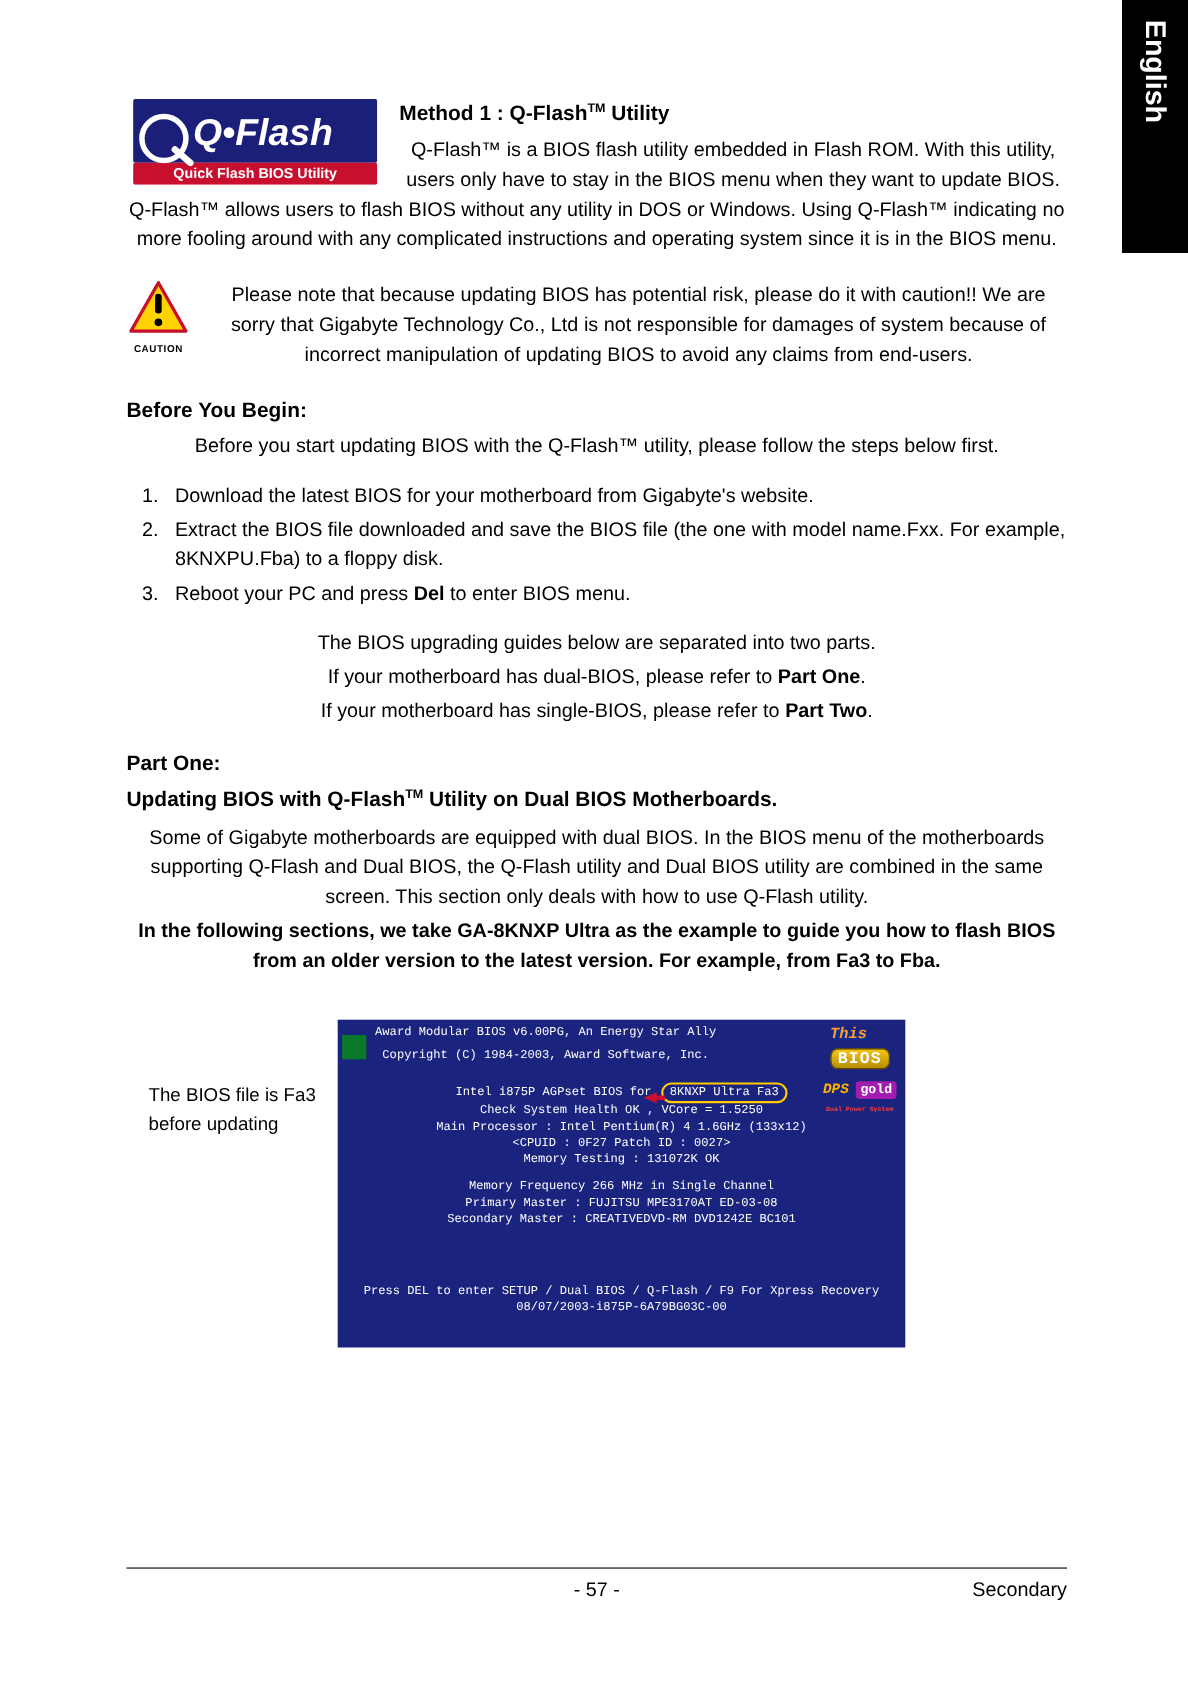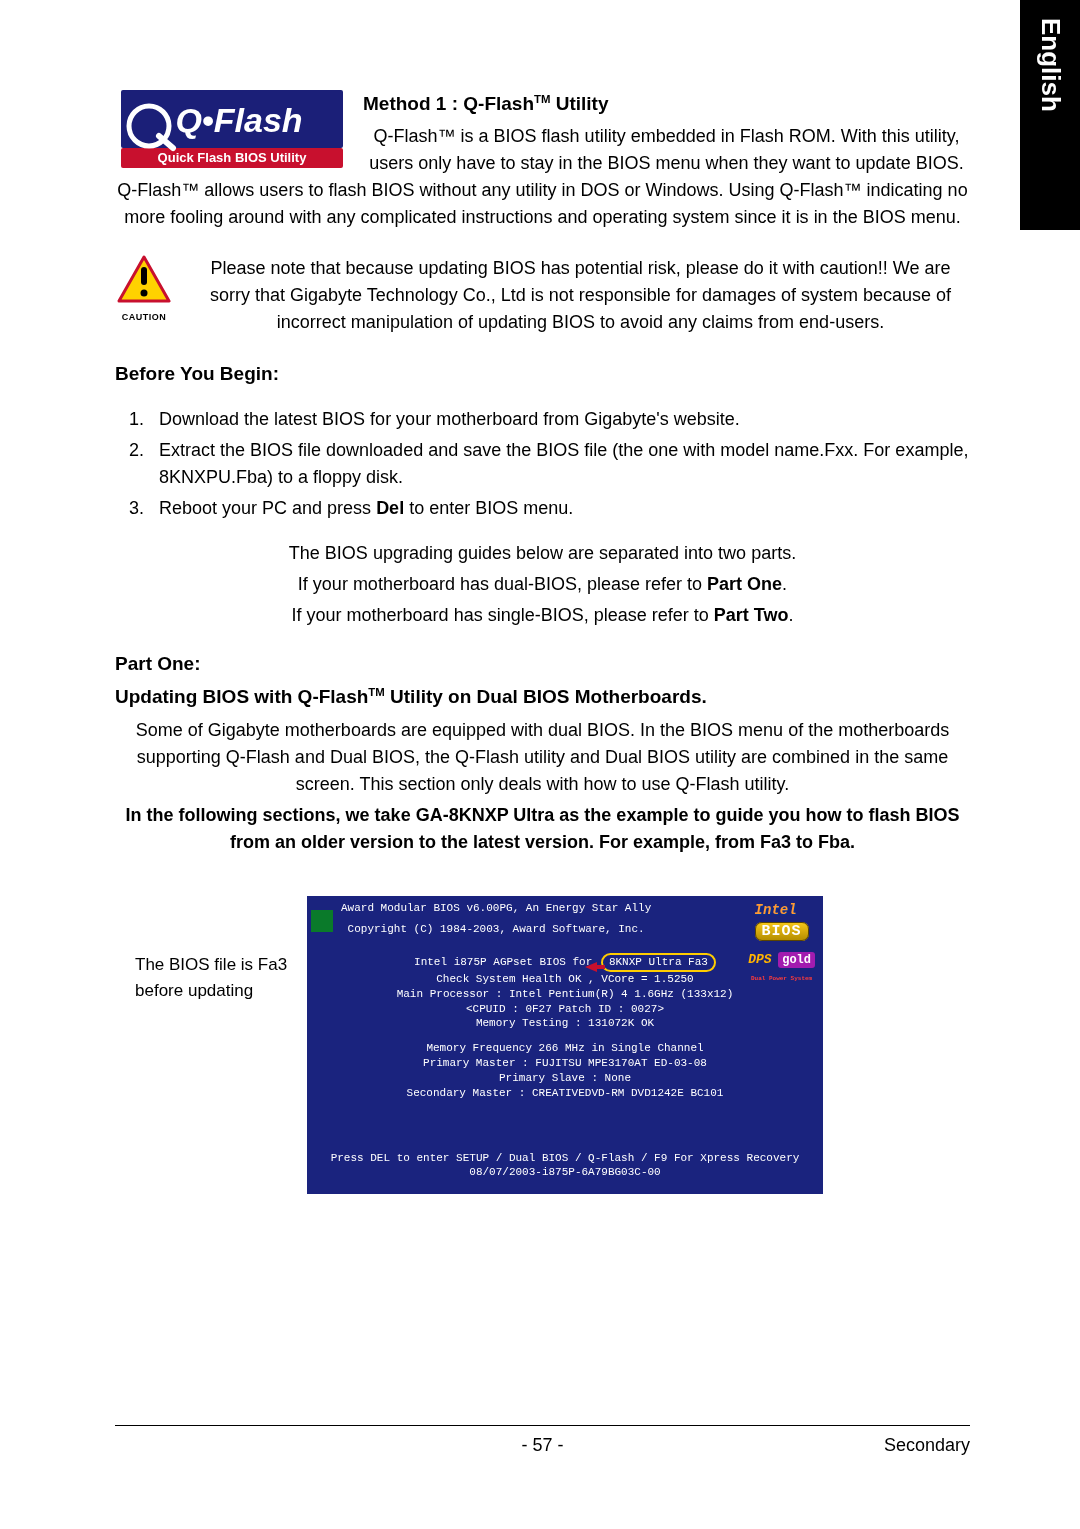--- a/index.html
+++ b/index.html
@@ -165,20 +165,21 @@
         <polygon points="27,2 52,46 2,46" fill="#ffd200" stroke="#c8102e" stroke-width="3" stroke-linejoin="round"></polygon>
         <rect x="24" y="12" width="6" height="18" rx="3" fill="#000"></rect>
         <circle cx="27" cy="38" r="3.5" fill="#000"></circle>
       </svg>
       <div class="caution-label">CAUTION</div>
     </div>
     <p>Please note that because updating BIOS has potential risk, please do it with caution!! We are sorry that Gigabyte Technology Co., Ltd is not responsible for damages of system because of incorrect manipulation of updating BIOS to avoid any claims from end-users.</p>
   </div>
 
   <div class="section-bold">Before You Begin:</div>
+  <p>Before you start updating BIOS with the Q-Flash™ utility, please follow the steps below first.</p>
 
   <ol class="steps">
     <li>Download the latest BIOS for your motherboard from Gigabyte's website.</li>
     <li>Extract the BIOS file downloaded and save the BIOS file (the one with model name.Fxx. For example, 8KNXPU.Fba) to a floppy disk.</li>
     <li>Reboot your PC and press <b>Del</b> to enter BIOS menu.</li>
   </ol>
 
   <p>The BIOS upgrading guides below are separated into two parts.</p>
   <p><span>If your motherboard has dual-BIOS, please refer to </span><b>Part One</b>.</p>
   <p><span>If your motherboard has single-BIOS, please refer to </span><b>Part Two</b>.</p>
@@ -189,21 +190,21 @@
   </div>
   <p style="margin-top:6px;">Some of Gigabyte motherboards are equipped with dual BIOS. In the BIOS menu of the motherboards supporting Q-Flash and Dual BIOS, the Q-Flash utility and Dual BIOS utility are combined in the same screen. This section only deals with how to use Q-Flash utility.</p>
   <p style="font-weight:bold; margin-top:4px;">In the following sections, we take GA-8KNXP Ultra as the example to guide you how to flash BIOS from an older version to the latest version. For example, from Fa3 to Fba.</p>
 
   <div class="bios-block">
     <div class="bios-note">The BIOS file is Fa3 before updating</div>
 
     <div class="bios-screen">
       <div class="bios-right-badges">
         <div>
-          <span class="badge badge-dual">Intel</span><br>
+          <span class="badge badge-dual">This</span><br>
           <span class="badge badge-bios">BIOS</span>
         </div>
         <div style="text-align:center;">
           <span class="badge badge-dps">DPS</span>
           <span class="badge badge-gold">gold</span><br>
           <span class="badge badge-dpss">Dual Power System</span>
         </div>
       </div>
 
       <div class="bios-header">
@@ -225,21 +226,20 @@
             <span>8KNXP Ultra Fa3</span>
           </span>
         </p>
         <p>Check System Health OK , VCore = 1.5250</p>
         <p>Main Processor : Intel Pentium(R) 4  1.6GHz (133x12)</p>
         <p>&lt;CPUID : 0F27 Patch ID  : 0027&gt;</p>
         <p>Memory Testing  : 131072K OK</p>
         <div class="bios-section-gap"></div>
         <p>Memory Frequency 266 MHz in Single Channel</p>
         <p>Primary Master : FUJITSU MPE3170AT ED-03-08</p>
-        <p>Primary Slave : None</p>
         <p>Secondary Master : CREATIVEDVD-RM DVD1242E BC101</p>
         <div style="height:50px;"></div>
         <p>Press DEL to enter SETUP / Dual BIOS / Q-Flash / F9 For Xpress Recovery</p>
         <p>08/07/2003-i875P-6A79BG03C-00</p>
       </div>
     </div>
   </div>
 
 </div>
 

